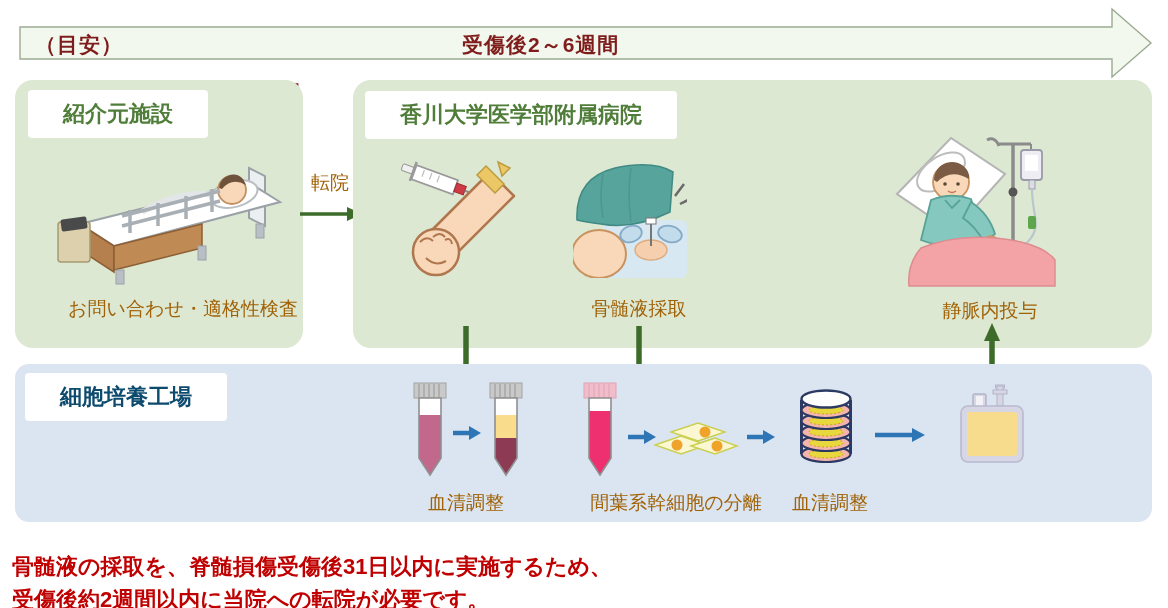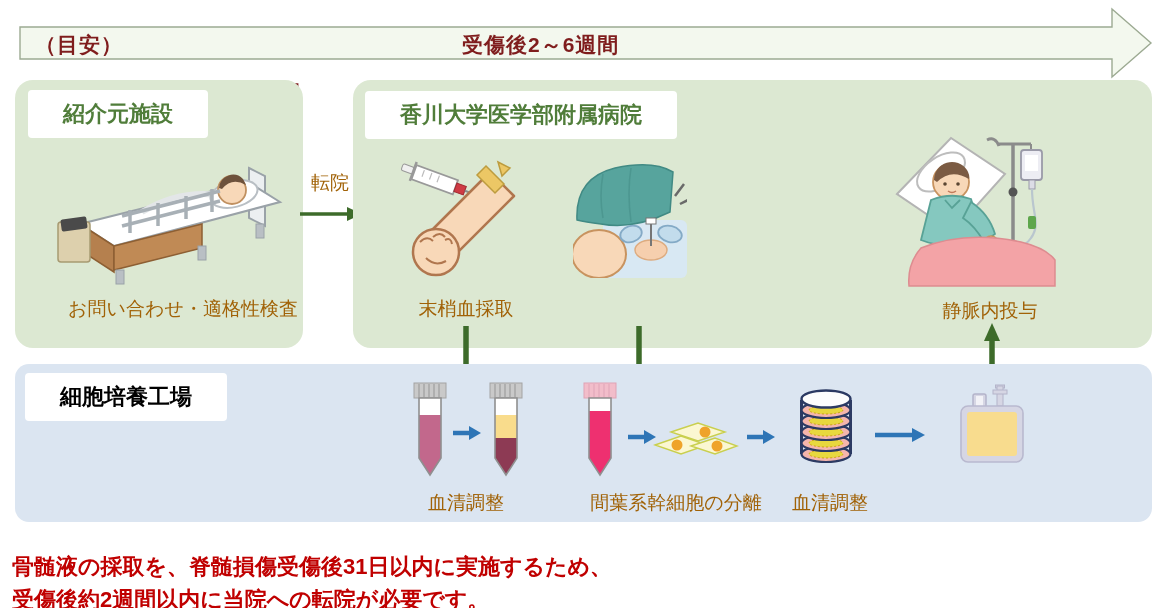--- a/index.html
+++ b/index.html
@@ -6,21 +6,21 @@
   #canvas{position:relative;width:1168px;height:608px;background:#ffffff;overflow:hidden;
           font-family:"Liberation Sans","DejaVu Sans",sans-serif;}
   .abs{position:absolute;}
   .banner-text{position:absolute;font-size:21px;font-weight:bold;color:#7f1d1d;letter-spacing:1px;white-space:nowrap;}
   .box{position:absolute;border-radius:18px;}
   .box-green{background:#dce8d2;}
   .box-blue{background:#dbe5f1;border-radius:14px;}
   .label{position:absolute;background:#ffffff;border-radius:4px;padding:9px 35px;
          font-size:22px;font-weight:bold;white-space:nowrap;text-align:right;}
   .label-green{color:#507d3a;}
-  .label-navy{color:#000000;}
+  .label-navy{color:#0c4a6e;}
   .caption{position:absolute;font-size:19px;color:#a16207;text-align:center;white-space:nowrap;}
   .note{position:absolute;left:12px;top:550px;font-size:22px;font-weight:bold;color:#c00000;line-height:33px;white-space:nowrap;}
 </style>
 </head>
 <body>
 
 <div id="canvas">
 
   <svg class="abs" style="left:12px;top:6px;" width="1142" height="76" viewBox="0 0 1142 76">
     <polygon points="8,21 1100,21 1100,3 1139,37 1100,71 1100,53 8,53" fill="#f3f8ee" stroke="#9caa92" stroke-width="1.4"></polygon>
@@ -78,36 +78,36 @@
       <line x1="38" y1="23" x2="38" y2="30" stroke="#bbbbbb" stroke-width="1.2"></line>
       <rect x="57" y="24" width="10" height="9" fill="#cf3b44" stroke="#a02a32"></rect>
       <line x1="67" y1="28.5" x2="80" y2="28.5" stroke="#8a8a8a" stroke-width="2"></line>
     </g>
     <polygon points="92,14 116,38 50,104 26,80" fill="#f8d8b8" stroke="#b0764e" stroke-width="2.5" stroke-linejoin="round"></polygon>
     <polygon points="88,8 106,26 97,35 79,17" fill="#ecc765" stroke="#bd9c3f" stroke-width="1.5"></polygon>
     <polygon points="100,4 112,10 104,18" fill="#ecc765" stroke="#bd9c3f" stroke-width="1.5"></polygon>
     <circle cx="38" cy="94" r="23" fill="#f8d8b8" stroke="#b0764e" stroke-width="2.5"></circle>
     <path d="M22,84 q7,-7 13,-1 M35,79 q7,-6 12,0 M47,82 q6,-3 7,4 M28,100 q9,9 20,3" fill="none" stroke="#b0764e" stroke-width="2"></path>
   </svg>
-  <div class="caption" style="left:396px;top:296px;width:140px;">末梢血採取</div>
 
   <svg class="abs" style="left:573px;top:162px;" width="114" height="116" viewBox="0 0 114 116">
     <rect x="30" y="58" width="84" height="58" rx="6" fill="#d8e8f3"></rect>
     <ellipse cx="26" cy="92" rx="27" ry="24" fill="#f8d8b8" stroke="#c8935f" stroke-width="2"></ellipse>
     <path d="M4,58 Q2,16 42,6 Q80,-2 100,10 L97,50 Q60,68 28,62 Q12,60 4,58 Z" fill="#57a49d" stroke="#418a84" stroke-width="1.5"></path>
     <path d="M30,12 Q26,34 30,56 M58,6 Q54,30 58,60" stroke="#418a84" stroke-width="1.5" fill="none" opacity="0.5"></path>
     <ellipse cx="78" cy="88" rx="16" ry="10" fill="#f6cfae" stroke="#ddab7f" stroke-width="1.5"></ellipse>
     <line x1="78" y1="62" x2="78" y2="84" stroke="#767676" stroke-width="2"></line>
     <rect x="73" y="56" width="10" height="6" fill="#ffffff" stroke="#767676"></rect>
     <g fill="#c2dcec" stroke="#84aac6" stroke-width="1.8">
       <ellipse cx="58" cy="72" rx="11" ry="8" transform="rotate(-18 58 72)"></ellipse>
       <ellipse cx="97" cy="72" rx="12" ry="8" transform="rotate(14 97 72)"></ellipse>
     </g>
     <path d="M102,34 l9,-12 M107,42 l12,-6" stroke="#6a6a6a" stroke-width="2.5" fill="none"></path>
   </svg>
+  <div class="caption" style="left:569px;top:296px;width:140px;">骨髄液採取</div>
 
   <svg class="abs" style="left:891px;top:128px;" width="168" height="160" viewBox="0 0 168 160">
     <path d="M108,18 q-4,-10 -12,-6" stroke="#8b8b8b" stroke-width="3" fill="none"></path>
     <line x1="108" y1="16" x2="140" y2="16" stroke="#8b8b8b" stroke-width="3"></line>
     <line x1="122" y1="16" x2="122" y2="124" stroke="#8b8b8b" stroke-width="3.5"></line>
     <circle cx="122" cy="64" r="4.5" fill="#555555"></circle>
     <path d="M140,16 v6" stroke="#8b8b8b" stroke-width="2"></path>
     <rect x="130" y="22" width="21" height="30" rx="3" fill="#ededf3" stroke="#9a9aa8" stroke-width="1.8"></rect>
     <rect x="134" y="27" width="13" height="16" fill="#ffffff"></rect>
     <rect x="138" y="52" width="6" height="9" fill="#dcdce6" stroke="#9a9aa8"></rect>

